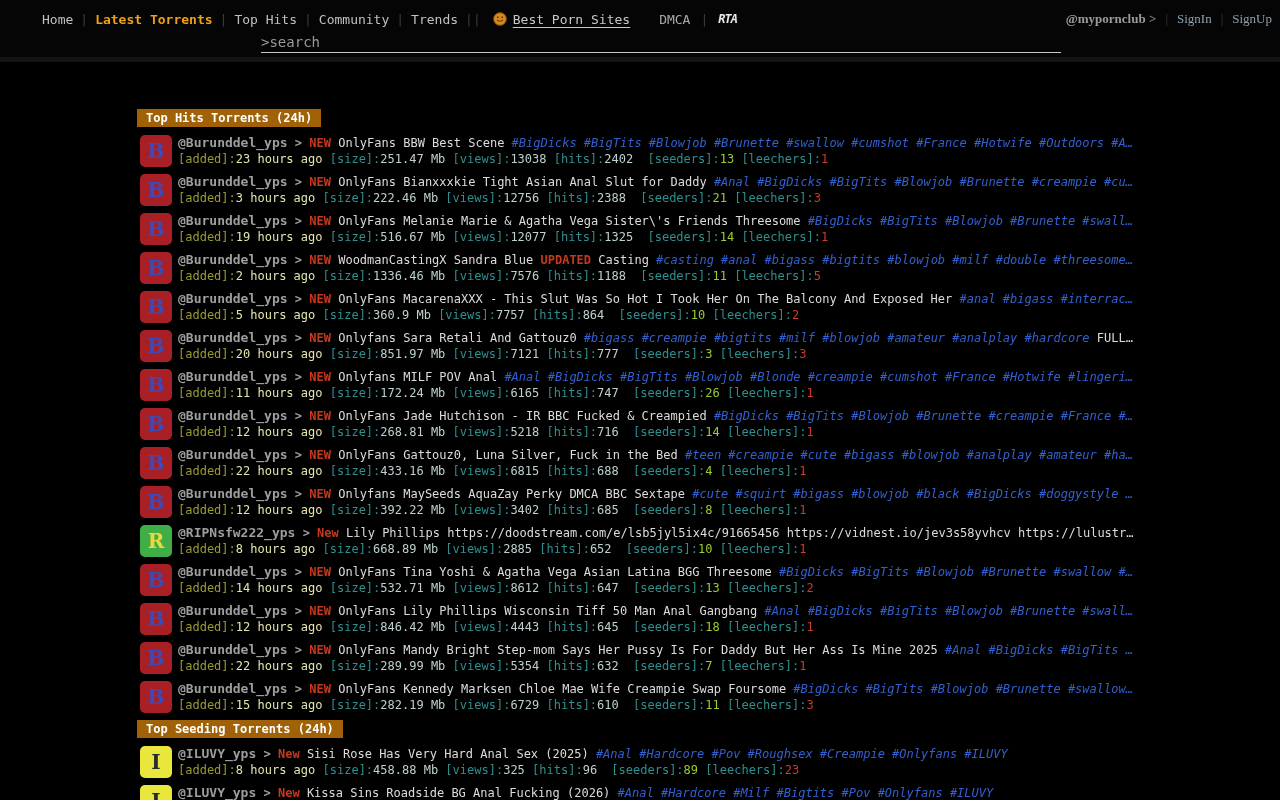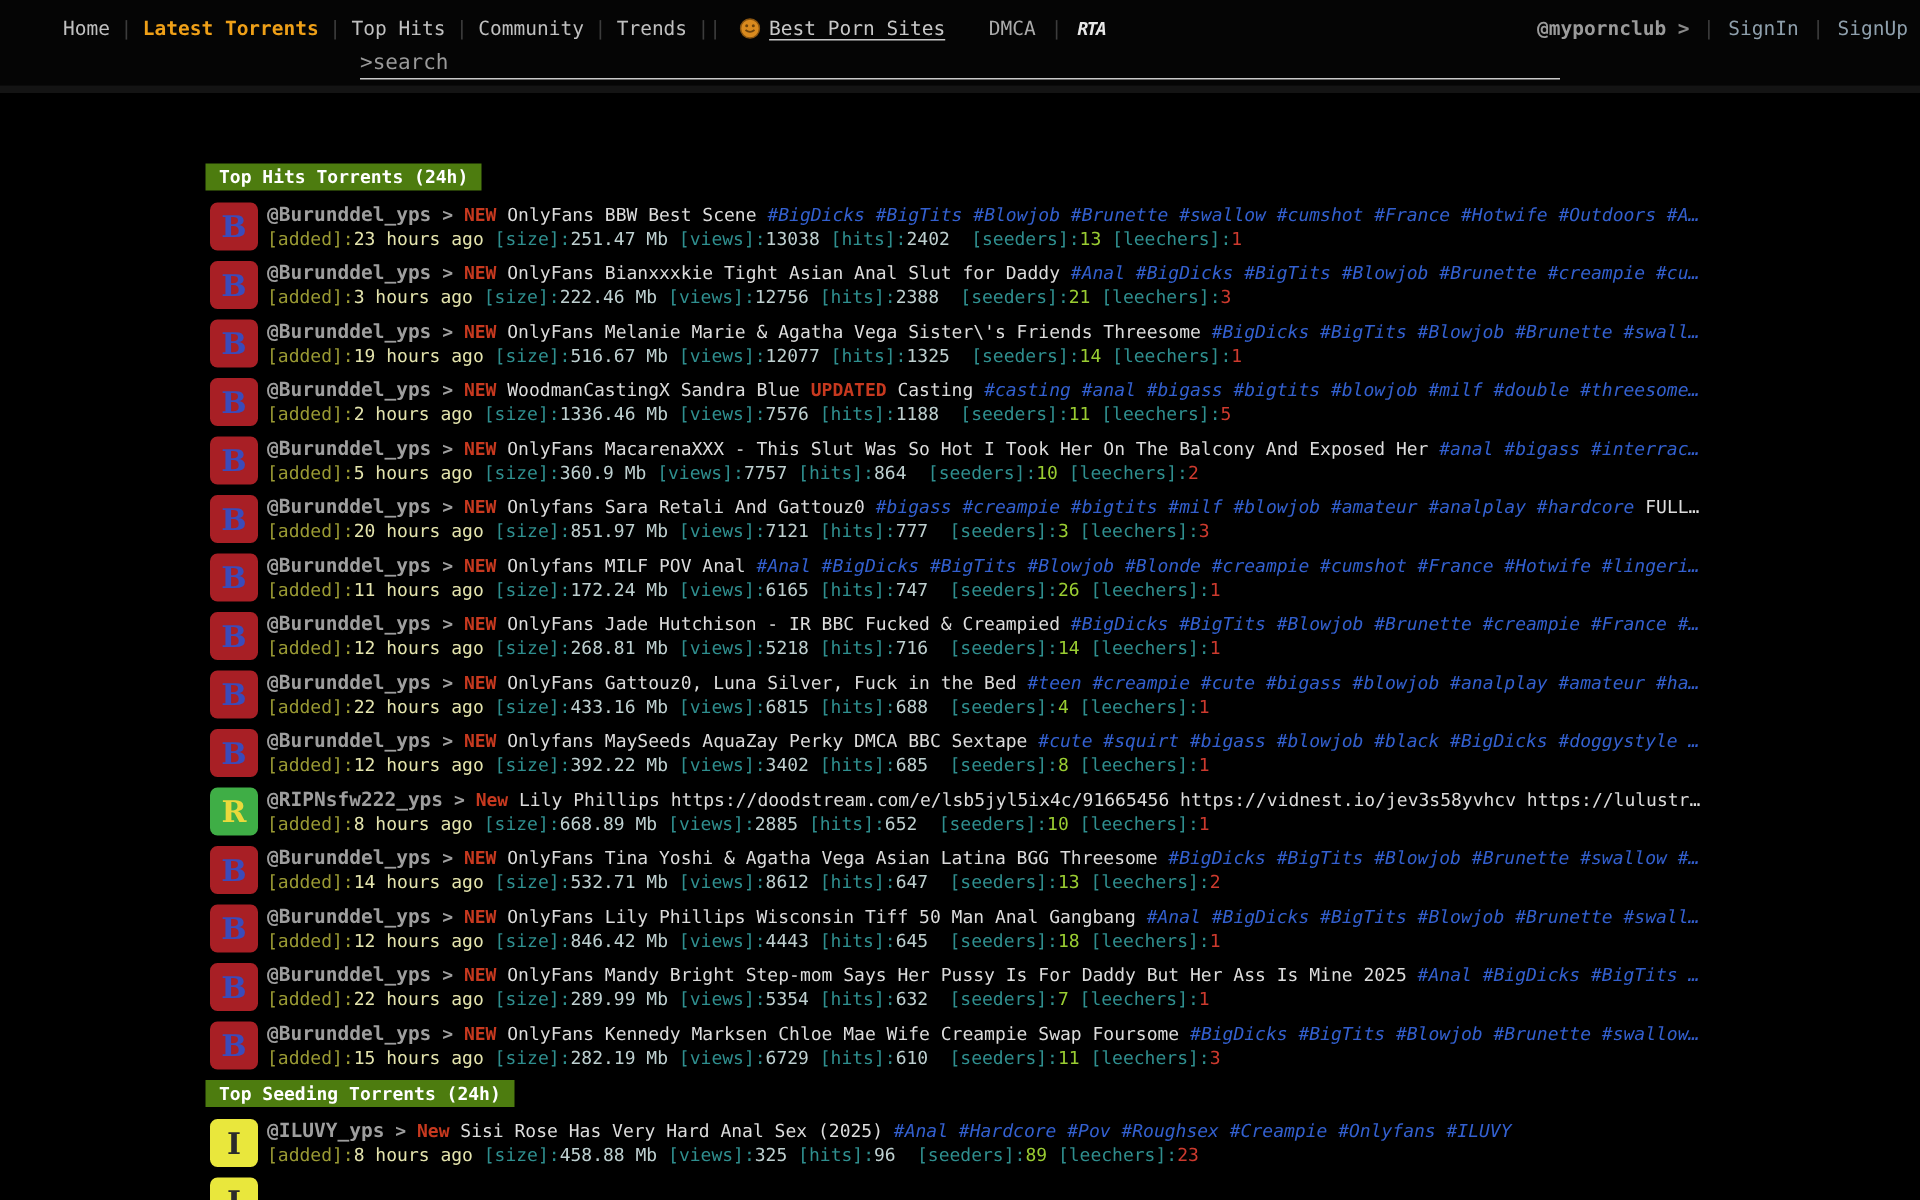--- a/index.html
+++ b/index.html
@@ -11,34 +11,34 @@
   .nav-row { display:flex; align-items:center; height:24px; padding:0 8px; white-space:nowrap;margin-left:34px; }
   .nav-left { display:flex; align-items:center; flex:1 1 auto; font-size:13px; }
   .nav-item { color:#c0c0c0; margin:0 7px; cursor:pointer; }
   .nav-item:first-child { margin-left:0; }
   .nav-item.active { color:#efa018; font-weight:bold; }
   .sep { color:#3c3c3c; }
   .promo { display:inline-flex; align-items:center; gap:6px; color:#c8c8c8; margin:0 7px 0 12px; cursor:pointer; }
   .promo u { text-underline-offset:3px; }
   .dmca { color:#aaaaaa; margin-left:22px; margin-right:10px; cursor:pointer; }
   .rta { color:#e8e8e8; font-weight:bold; font-size:12px; letter-spacing:-1px; font-style:italic; margin-left:10px; }
-  .nav-right { display:flex; align-items:center; gap:9px; font-size:13px; }
+  .nav-right { display:flex; align-items:center; gap:9px; font-size:13px;font-family:Liberation Serif, serif; }
   .handle { color:#9b9b9b; font-weight:bold; cursor:pointer; }
   .handle-arrow { color:#8a8a8a; font-weight:bold; }
   .auth { color:#8fa0ad; cursor:pointer; }
-  .search-row { height:26px; }
+  .search-row { height:26px;margin-left:21px; }
   .search-input { display:block; margin-left:240px; width:800px; height:22px;
     background:transparent; border:none; border-bottom:1px solid #c9c9c9;
     font-family:"DejaVu Sans Mono", monospace; font-size:14px; color:#9a9a9a; outline:none; }
   .search-input::placeholder { color:#9a9a9a; opacity:1; }
   .header-band { height:5px; background:#141414; }
 
   
   .main { padding:47px 130px 0 137px; }
-  .badge { display:inline-block; background:#4d7c0f; color:#ffffff; font-weight:bold;
+  .badge { display:inline-block; background:#a16207; color:#ffffff; font-weight:bold;
     font-size:12px; line-height:14px; padding:2px 9px; margin-bottom:8px; }
   .row { display:flex; align-items:flex-start; height:32px; margin-bottom:7px; margin-left:3px; }
   .avatar { flex:0 0 32px; width:32px; height:32px; border-radius:5px;
     font-family:"DejaVu Serif", serif; font-weight:bold; font-size:20px;
     display:flex; align-items:center; justify-content:center; cursor:pointer; }
   .lines { margin-left:6px; overflow:hidden; flex:1 1 auto; }
   .l1, .l2 { white-space:nowrap; overflow:hidden; line-height:16px; height:16px; }
   .user { color:#9e9e9e; font-weight:bold; font-size:13px; cursor:pointer; }
   .arrow { color:#9e9e9e; font-weight:bold; }
   .flag { color:#c7391f; font-weight:bold; }
@@ -185,14 +185,17 @@
         </div>
       </div></div>
     <div class="section"><div class="badge">Top Seeding Torrents (24h)</div><div class="row">
         <div class="avatar" style="background: rgb(233, 231, 60); color: rgb(43, 43, 43);">I</div>
         <div class="lines">
           <div class="l1"><span class="user">@ILUVY_yps</span><span class="arrow"> &gt; </span><span class="flag">New</span> <span><span class="title">Sisi Rose Has Very Hard Anal Sex (2025)</span></span> <span class="tags">#Anal #Hardcore #Pov #Roughsex #Creampie #Onlyfans #ILUVY</span></div>
           <div class="l2"><span class="ka">[added]:</span><span class="va">8 hours ago</span> <span class="k">[size]:</span><span class="v">458.88 Mb</span> <span class="k">[views]:</span><span class="v">325</span> <span class="k">[hits]:</span><span class="v">96</span> <span class="ks">[seeders]:</span><span class="vs">89</span> <span class="kl">[leechers]:</span><span class="vl">23</span> </div>
         </div>
       </div><div class="row">
         <div class="avatar" style="background: rgb(233, 231, 60); color: rgb(43, 43, 43);">I</div>
+        <div class="lines">
+          <div class="l1"><span class="user">@ILUVY_yps</span><span class="arrow"> &gt; </span><span class="flag">New</span> <span><span class="title">Kissa Sins Roadside BG Anal Fucking (2026)</span></span> <span class="tags">#Anal #Hardcore #Milf #Bigtits #Pov #Onlyfans #ILUVY</span></div>
+        </div>
       </div></div>
   </div>
 
 </body></html>

